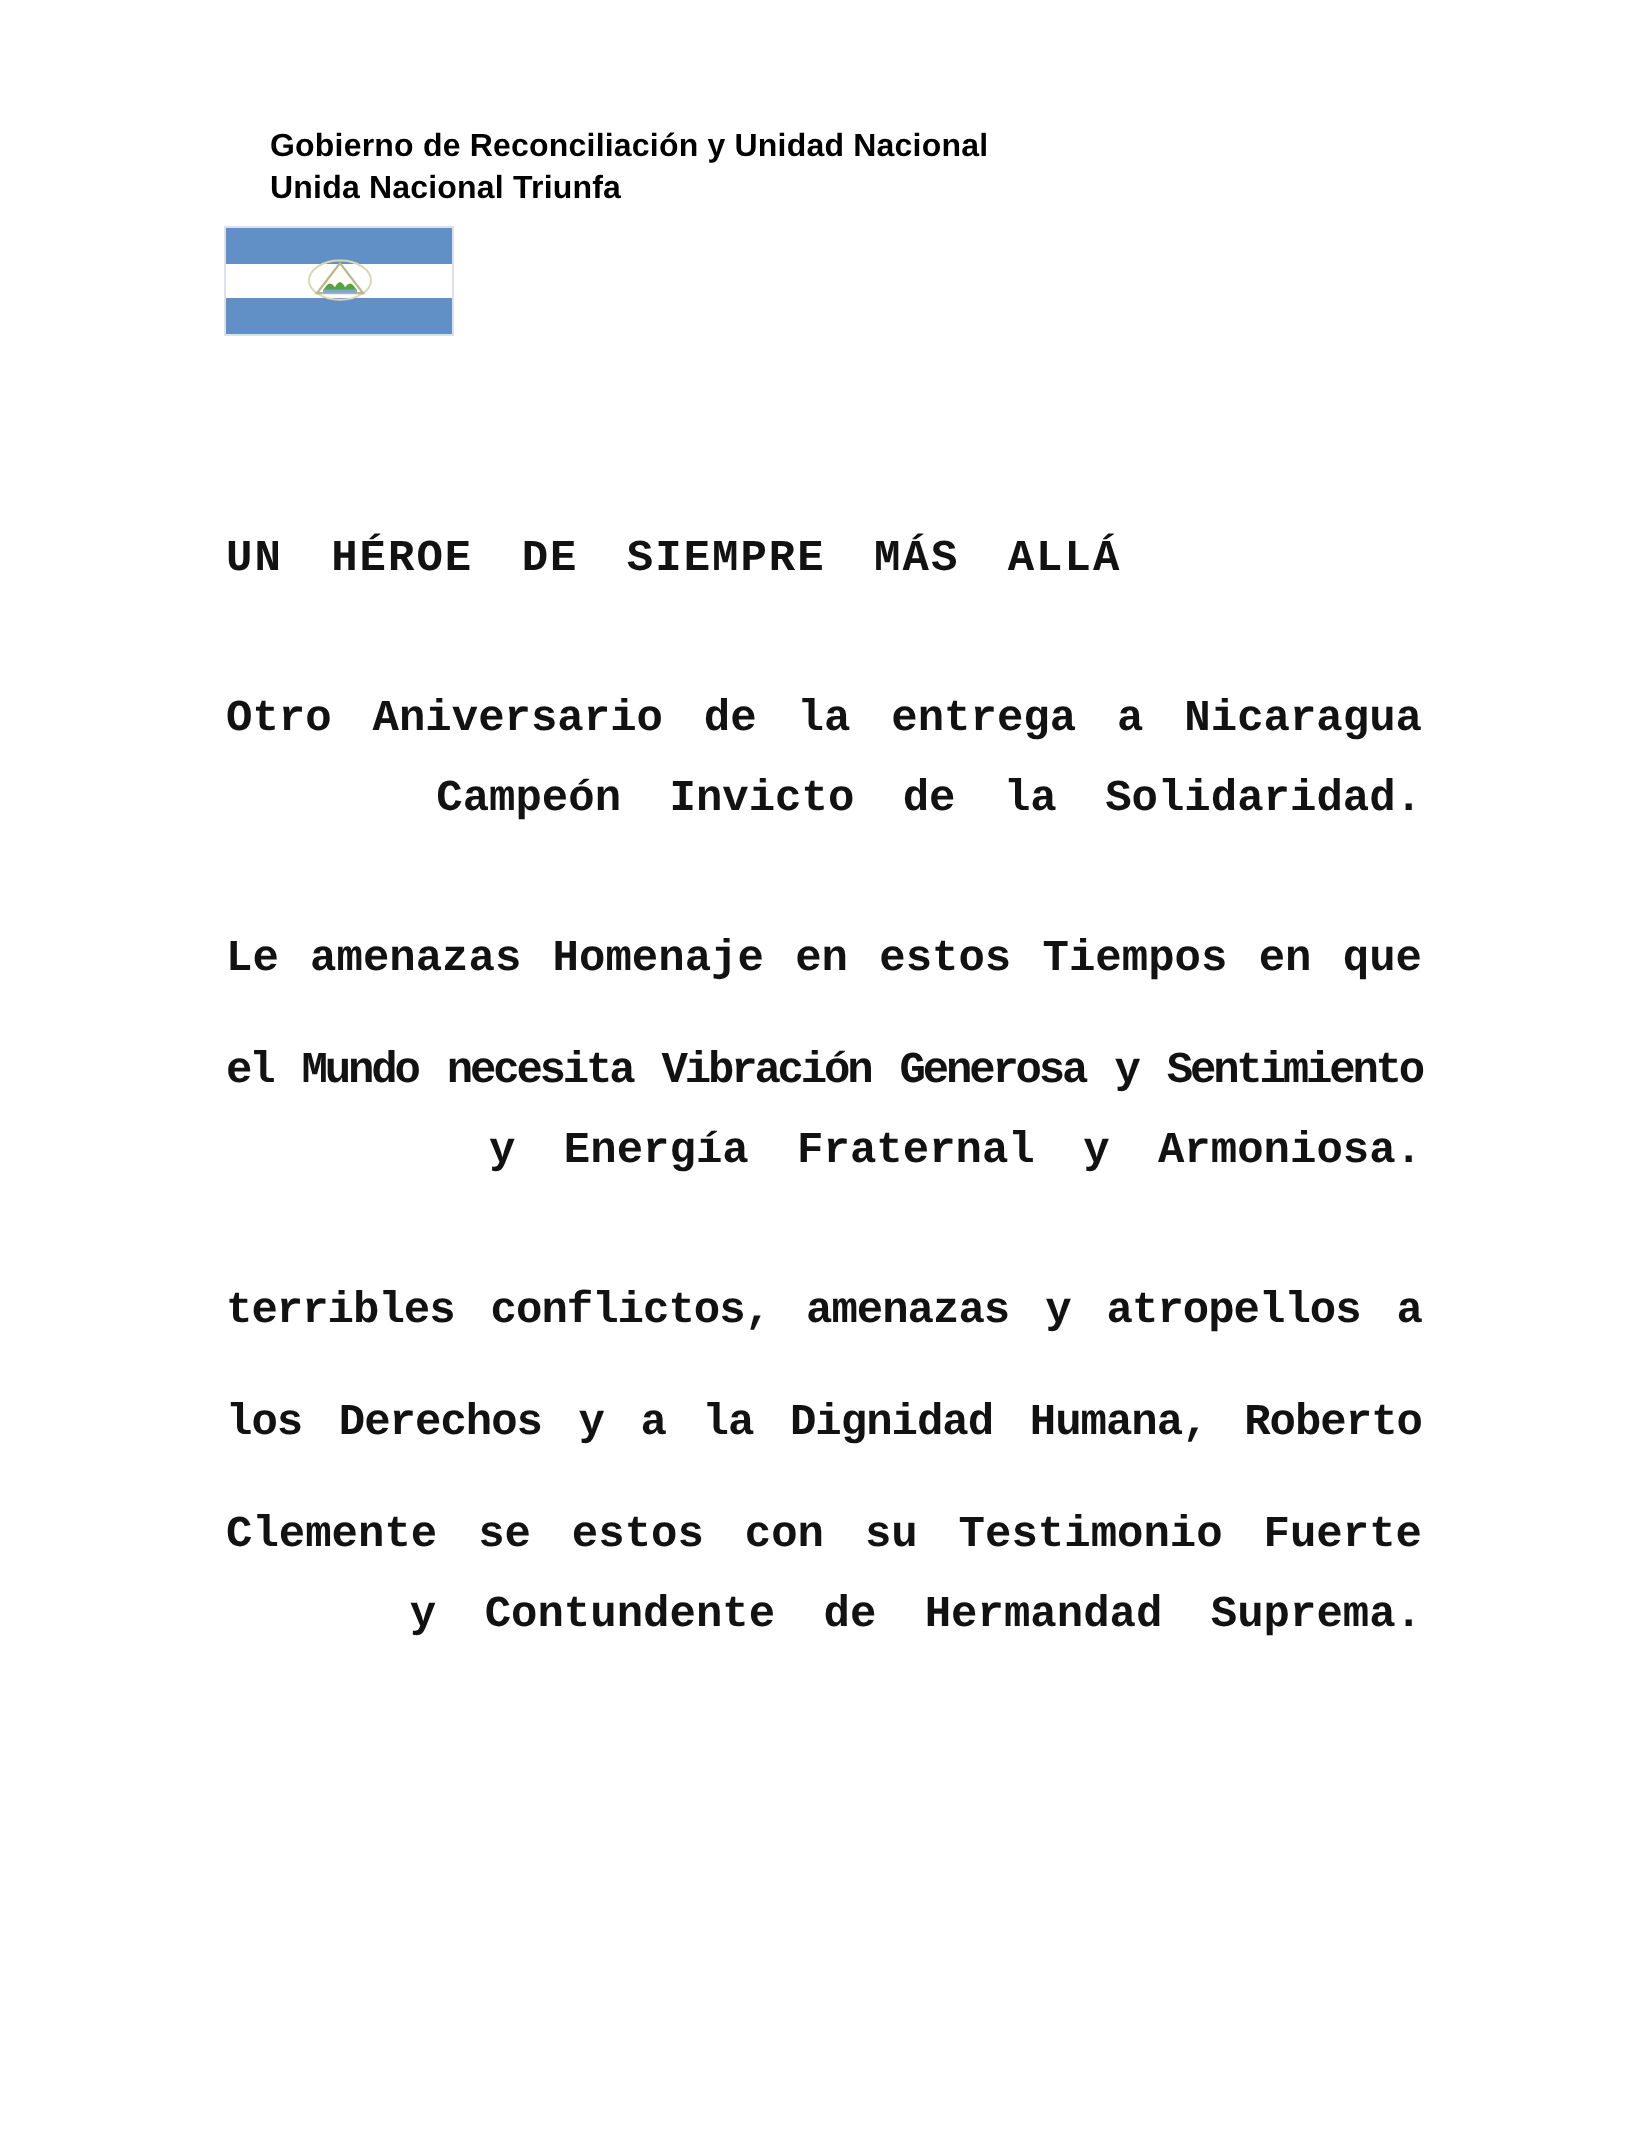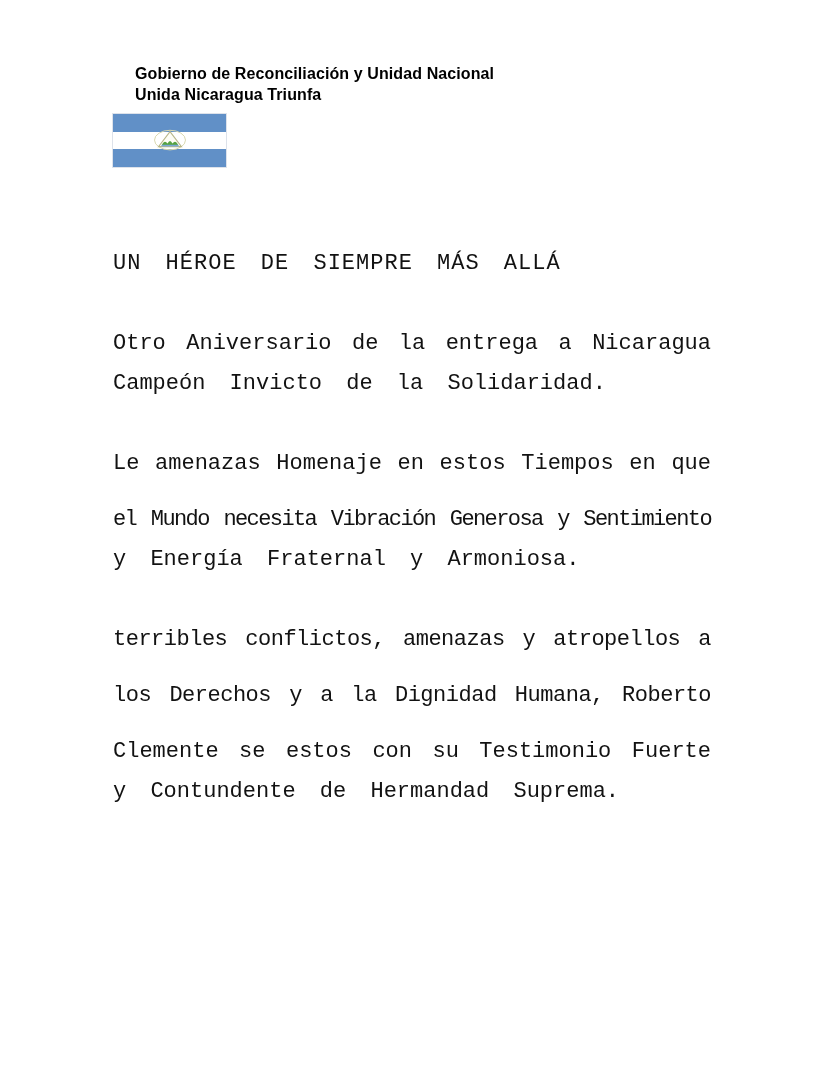--- a/index.html
+++ b/index.html
@@ -45,50 +45,50 @@
     position: absolute;
     left: 50%;
     top: 50%;
     transform: translate(-50%, -54%);
   }
 
   
   .doc-body {
     position: absolute;
     left: 113px;
-    top: 244px;
+    top: 260px;
     width: 598px;
     color: #121212;
     font-family: "Liberation Mono", "DejaVu Sans Mono", monospace;
-    font-weight: normal;
+    font-weight: bold;
     font-size: 22px;
   }
   .doc-title {
     height: 40px;
     line-height: 40px;
     letter-spacing: 1px;
     word-spacing: 10px;
     margin-bottom: 40px;
     white-space: nowrap;
   }
   .para { margin-bottom: 40px; }
   .line { height: 40px; line-height: 40px; }
   .jl { text-align: justify; text-align-last: justify; margin-top: 16px; }
-  .ll { text-align: left; word-spacing: 11px; }
+  .ll { text-align: right; word-spacing: 11px; }
   .tight { letter-spacing: -1.6px; }
   .tight2 { letter-spacing: -0.5px; }
 </style>
 </head>
 <body>
 
 <div class="page">
 
   <div class="letterhead">
     <div>Gobierno de Reconciliación y Unidad Nacional</div>
-    <div>Unida Nicaragua Triunfa</div>
+    <div>Unida Nacional Triunfa</div>
   </div>
 
   <div class="flag">
     <div class="stripe-blue"></div>
     <div class="stripe-white">
       <svg class="emblem" width="36" height="23" viewBox="0 0 36 23">
         <ellipse cx="18" cy="11.5" rx="15.5" ry="9.8" fill="none" stroke="#d8d8b0" stroke-width="1"></ellipse>
         <polygon points="18,3 29.5,18 6.5,18" fill="#fdfdf5" stroke="#b9b789" stroke-width="1.1"></polygon>
         <path d="M9.5,17 Q12.5,10.5 15.5,15 Q18,10 20.5,15 Q23.5,10.5 26.5,17 Z" fill="#57a243"></path>
         <rect x="9.5" y="16.2" width="17" height="1.6" fill="#79a8d6"></rect>

